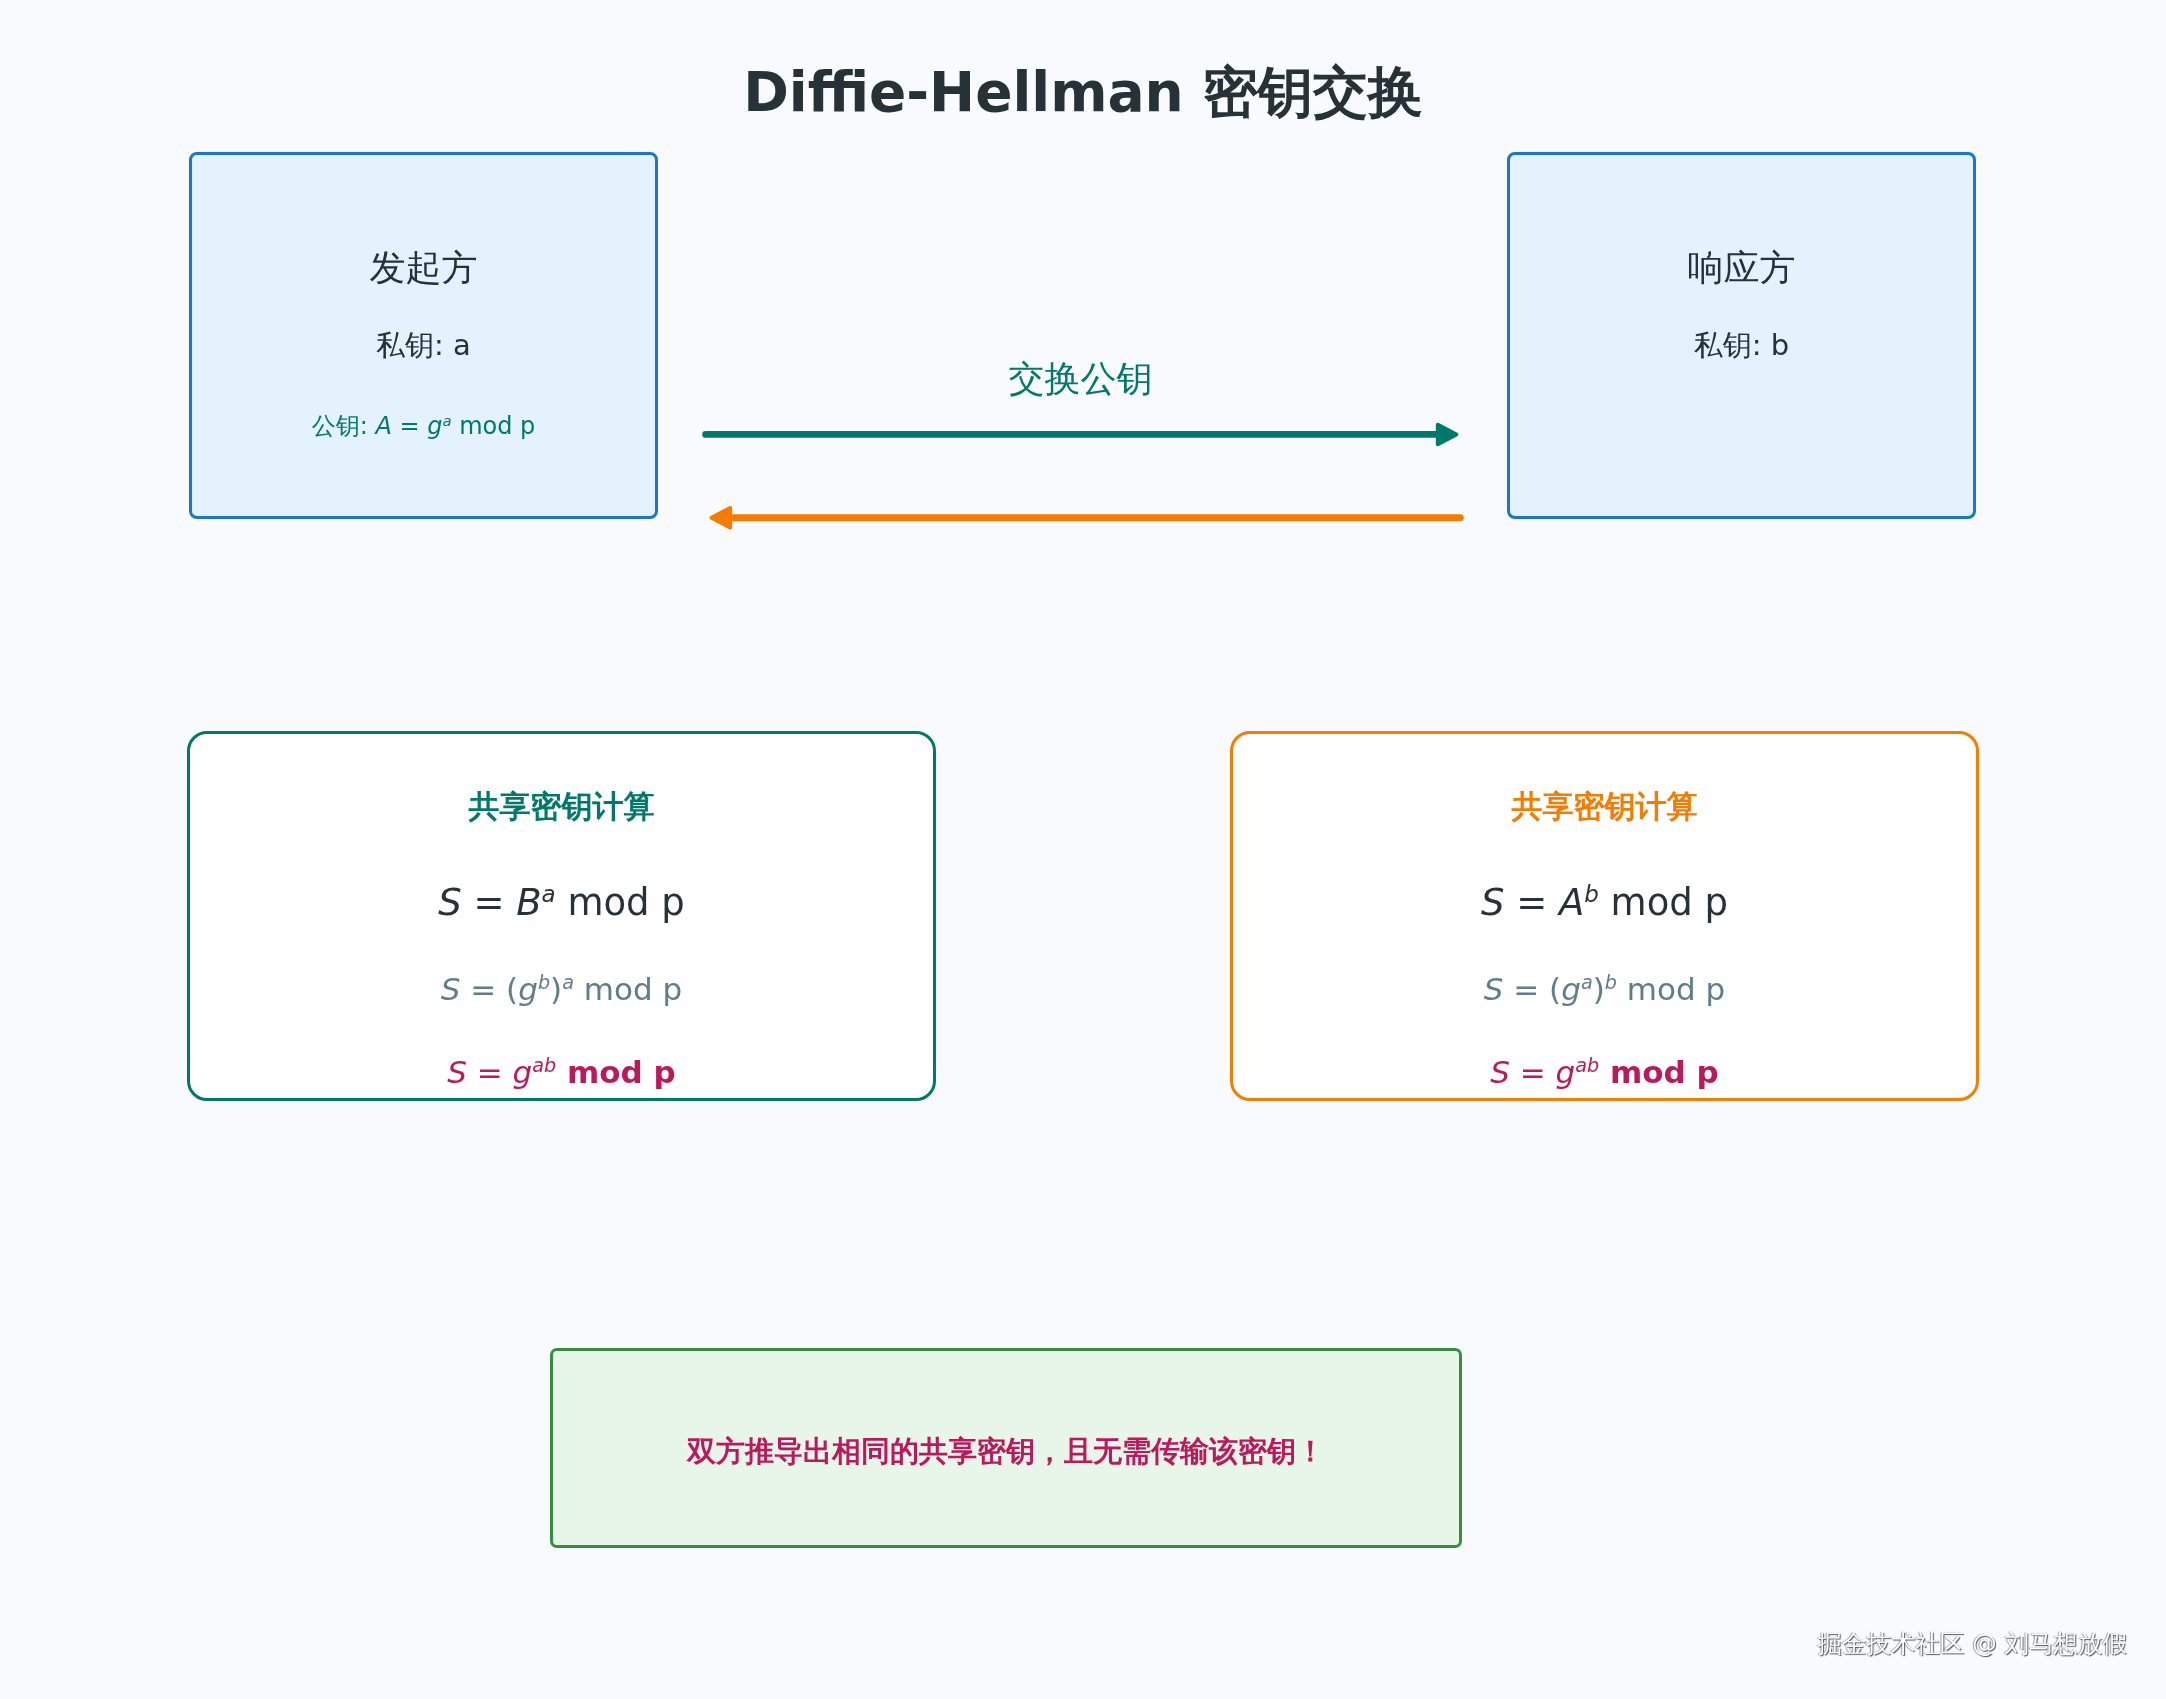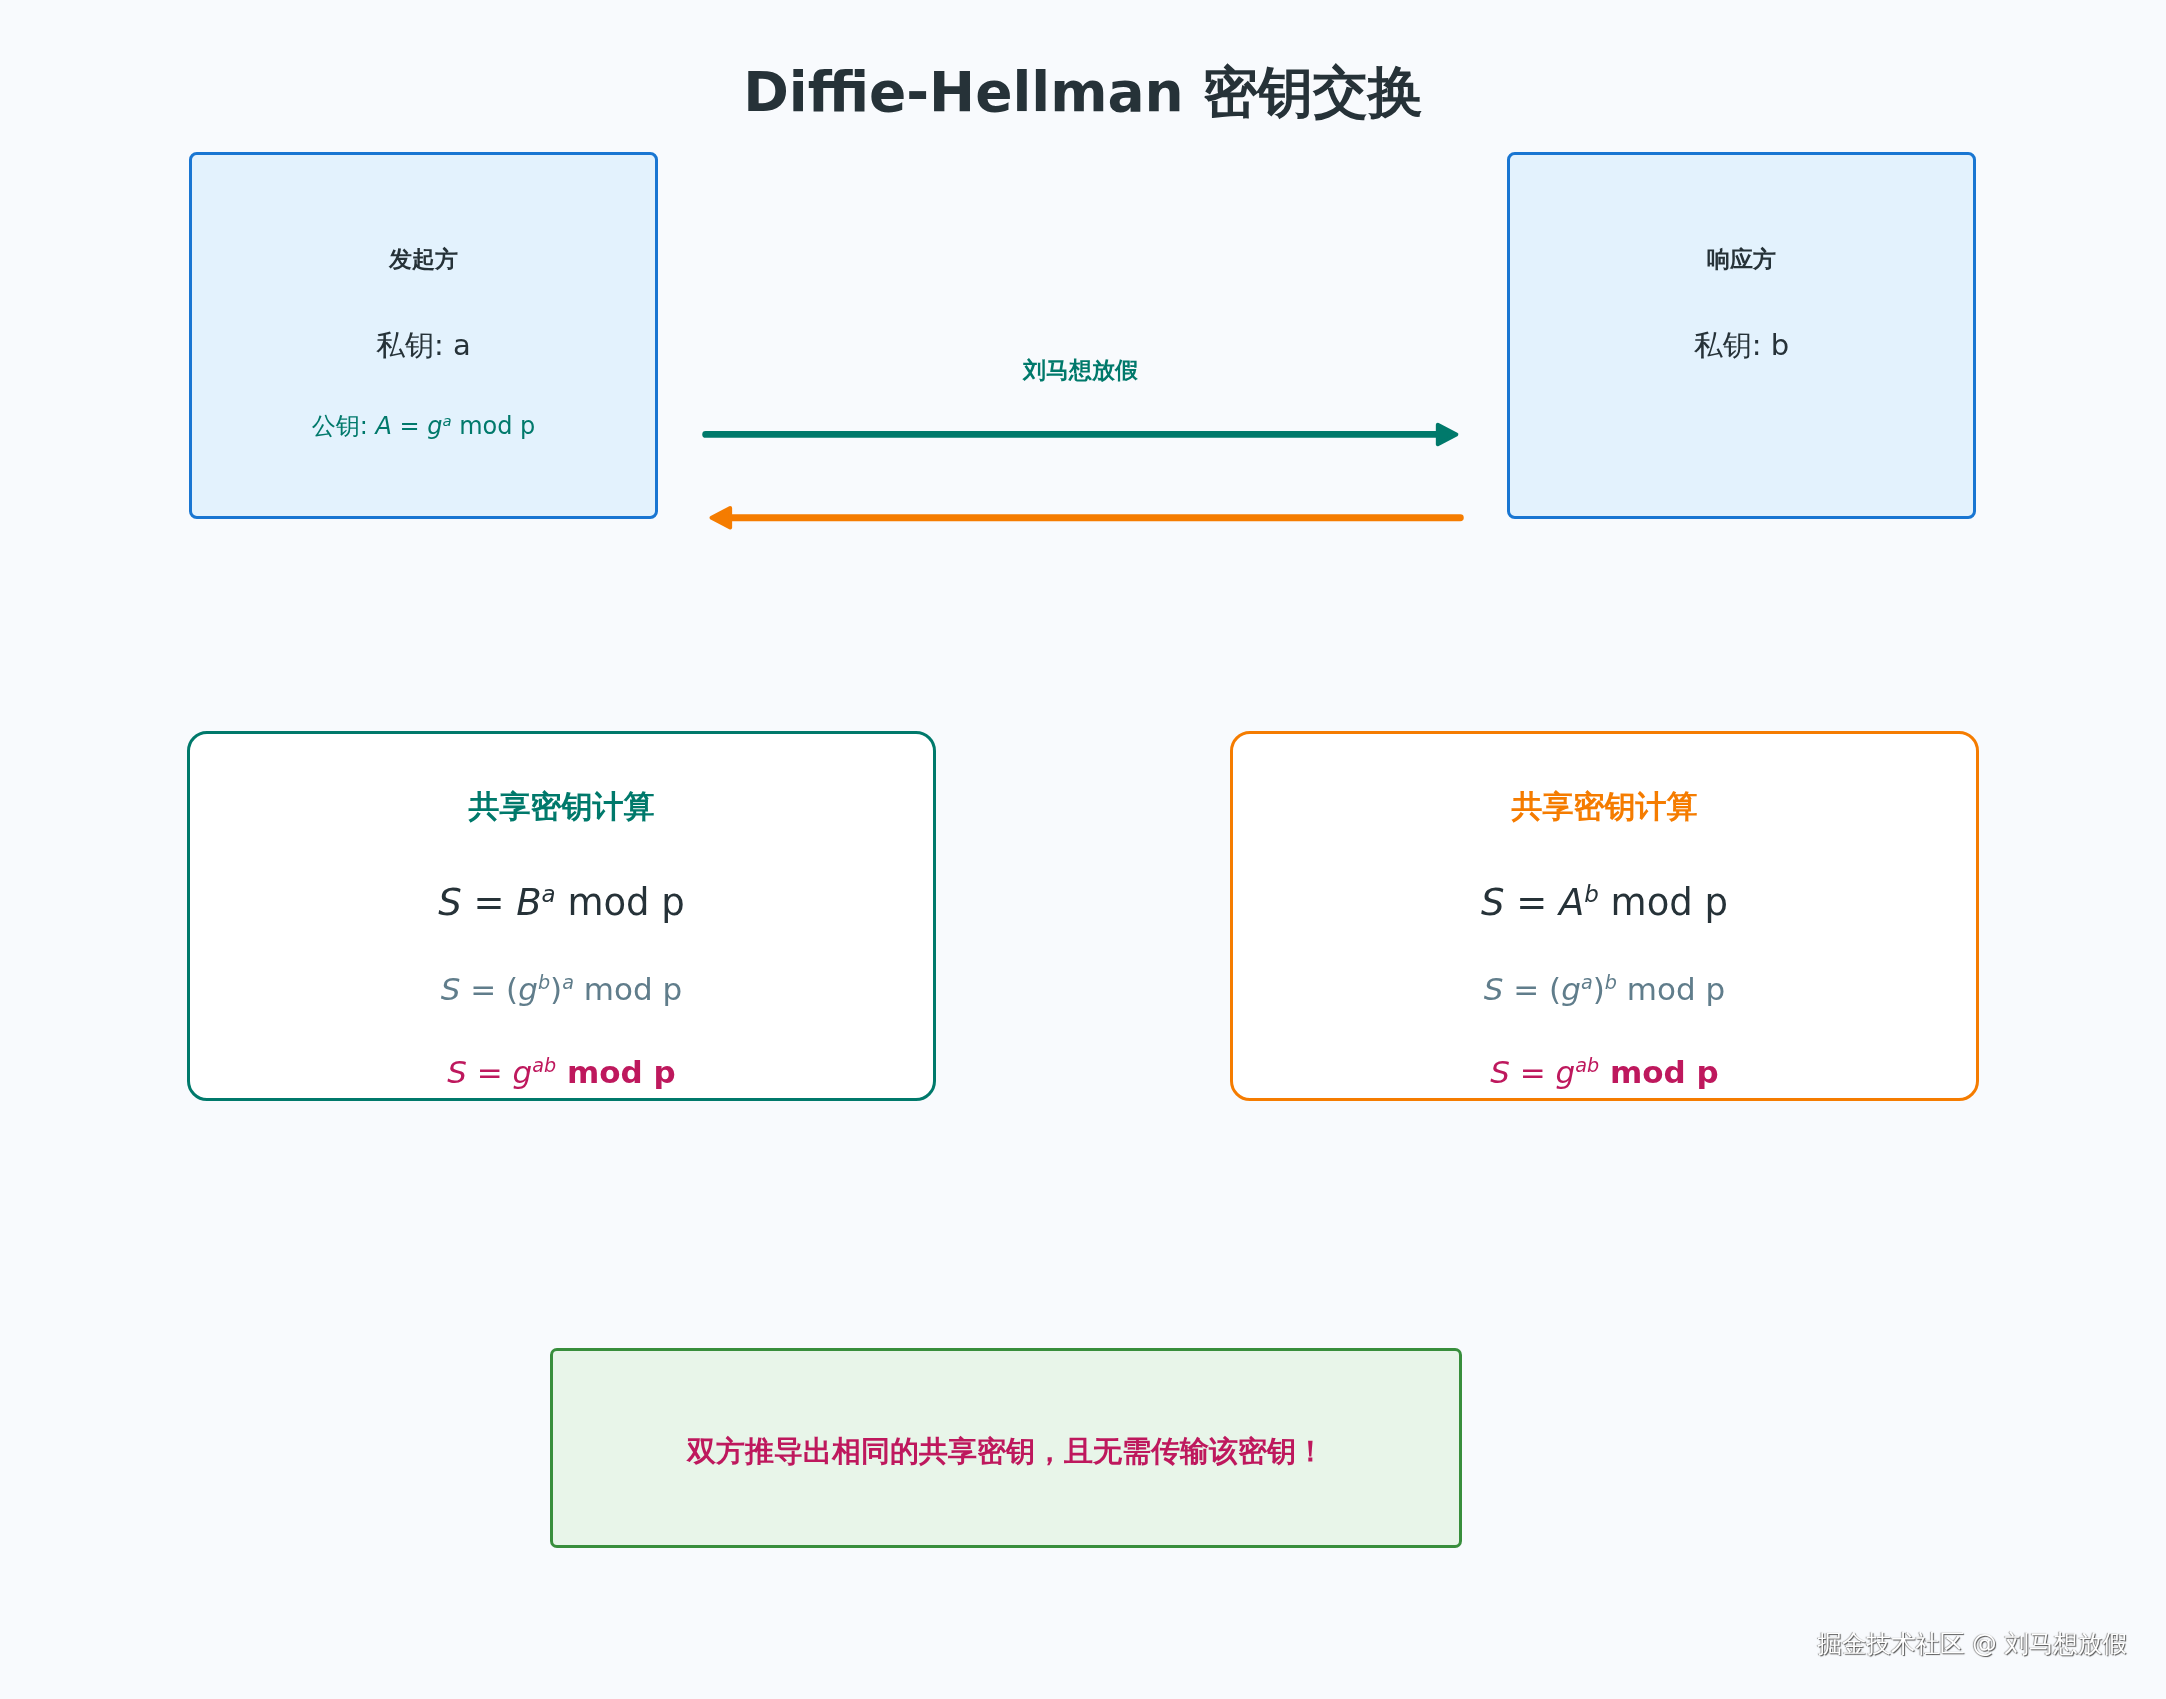--- a/index.html
+++ b/index.html
@@ -12,21 +12,21 @@
   .abs { position:absolute; }
   .title {
     left:0; width:2166px; top:57px; text-align:center;
     font-size:55px; font-weight:bold; color:#263238; line-height:71px;
   }
   .party {
     box-sizing:border-box; background:#e3f2fd; border:3.9px solid #1976d2; border-radius:7.8px;
   }
   .calc { box-sizing:border-box; background:#ffffff; border:3.9px solid; border-radius:20px; }
   .line { position:absolute; left:0; width:100%; text-align:center; white-space:nowrap; }
-  .hd { font-size:23px; font-weight:bold; }
+  .hd { font-size:36px; font-weight:normal; }
   .t30 { font-size:29px; }
   .t28 { font-size:24px; }
   .f38 { font-size:37px; }
   .f32 { font-size:31px; }
   i { font-style:italic; }
   sup { font-size:0.62em; vertical-align:0.55em; line-height:0; }
   .teal { color:#00796b; }
   .orange { color:#f57c00; }
   .gray { color:#607d8b; }
   .green { color:#be185d; }
@@ -51,21 +51,21 @@
   <div class="line t28 teal" style="top:255px;">
     <span>公钥: </span><i>A</i><span> = </span><i>g</i><sup><i>a</i></sup><span> mod p</span>
   </div>
 </div>
 
 <div class="abs party" style="left:1507px; top:152px; width:469px; height:367px;">
   <div class="line hd dark" style="top:89px;">响应方</div>
   <div class="line t30 dark" style="top:171px;">私钥: b</div>
 </div>
 
-<div class="abs hd teal" style="left:980px; width:201px; top:355px; text-align:center;">刘马想放假</div>
+<div class="abs hd teal" style="left:980px; width:201px; top:355px; text-align:center;">交换公钥</div>
 
 <svg class="abs" style="left:0; top:0;" width="2166" height="1700" viewBox="0 0 2210 1734">
   <g>
     <line x1="720" y1="443" x2="1470" y2="443" stroke="#00796b" stroke-width="7" stroke-linecap="round"></line>
     <path d="M1467 433 L1486 443 L1467 453 Z" fill="#00796b" stroke="#00796b" stroke-width="4" stroke-linejoin="round"></path>
   </g>
   <g>
     <line x1="1490" y1="528" x2="742" y2="528" stroke="#f57c00" stroke-width="7" stroke-linecap="round"></line>
     <path d="M745 518 L726 528 L745 538 Z" fill="#f57c00" stroke="#f57c00" stroke-width="4" stroke-linejoin="round"></path>
   </g>

